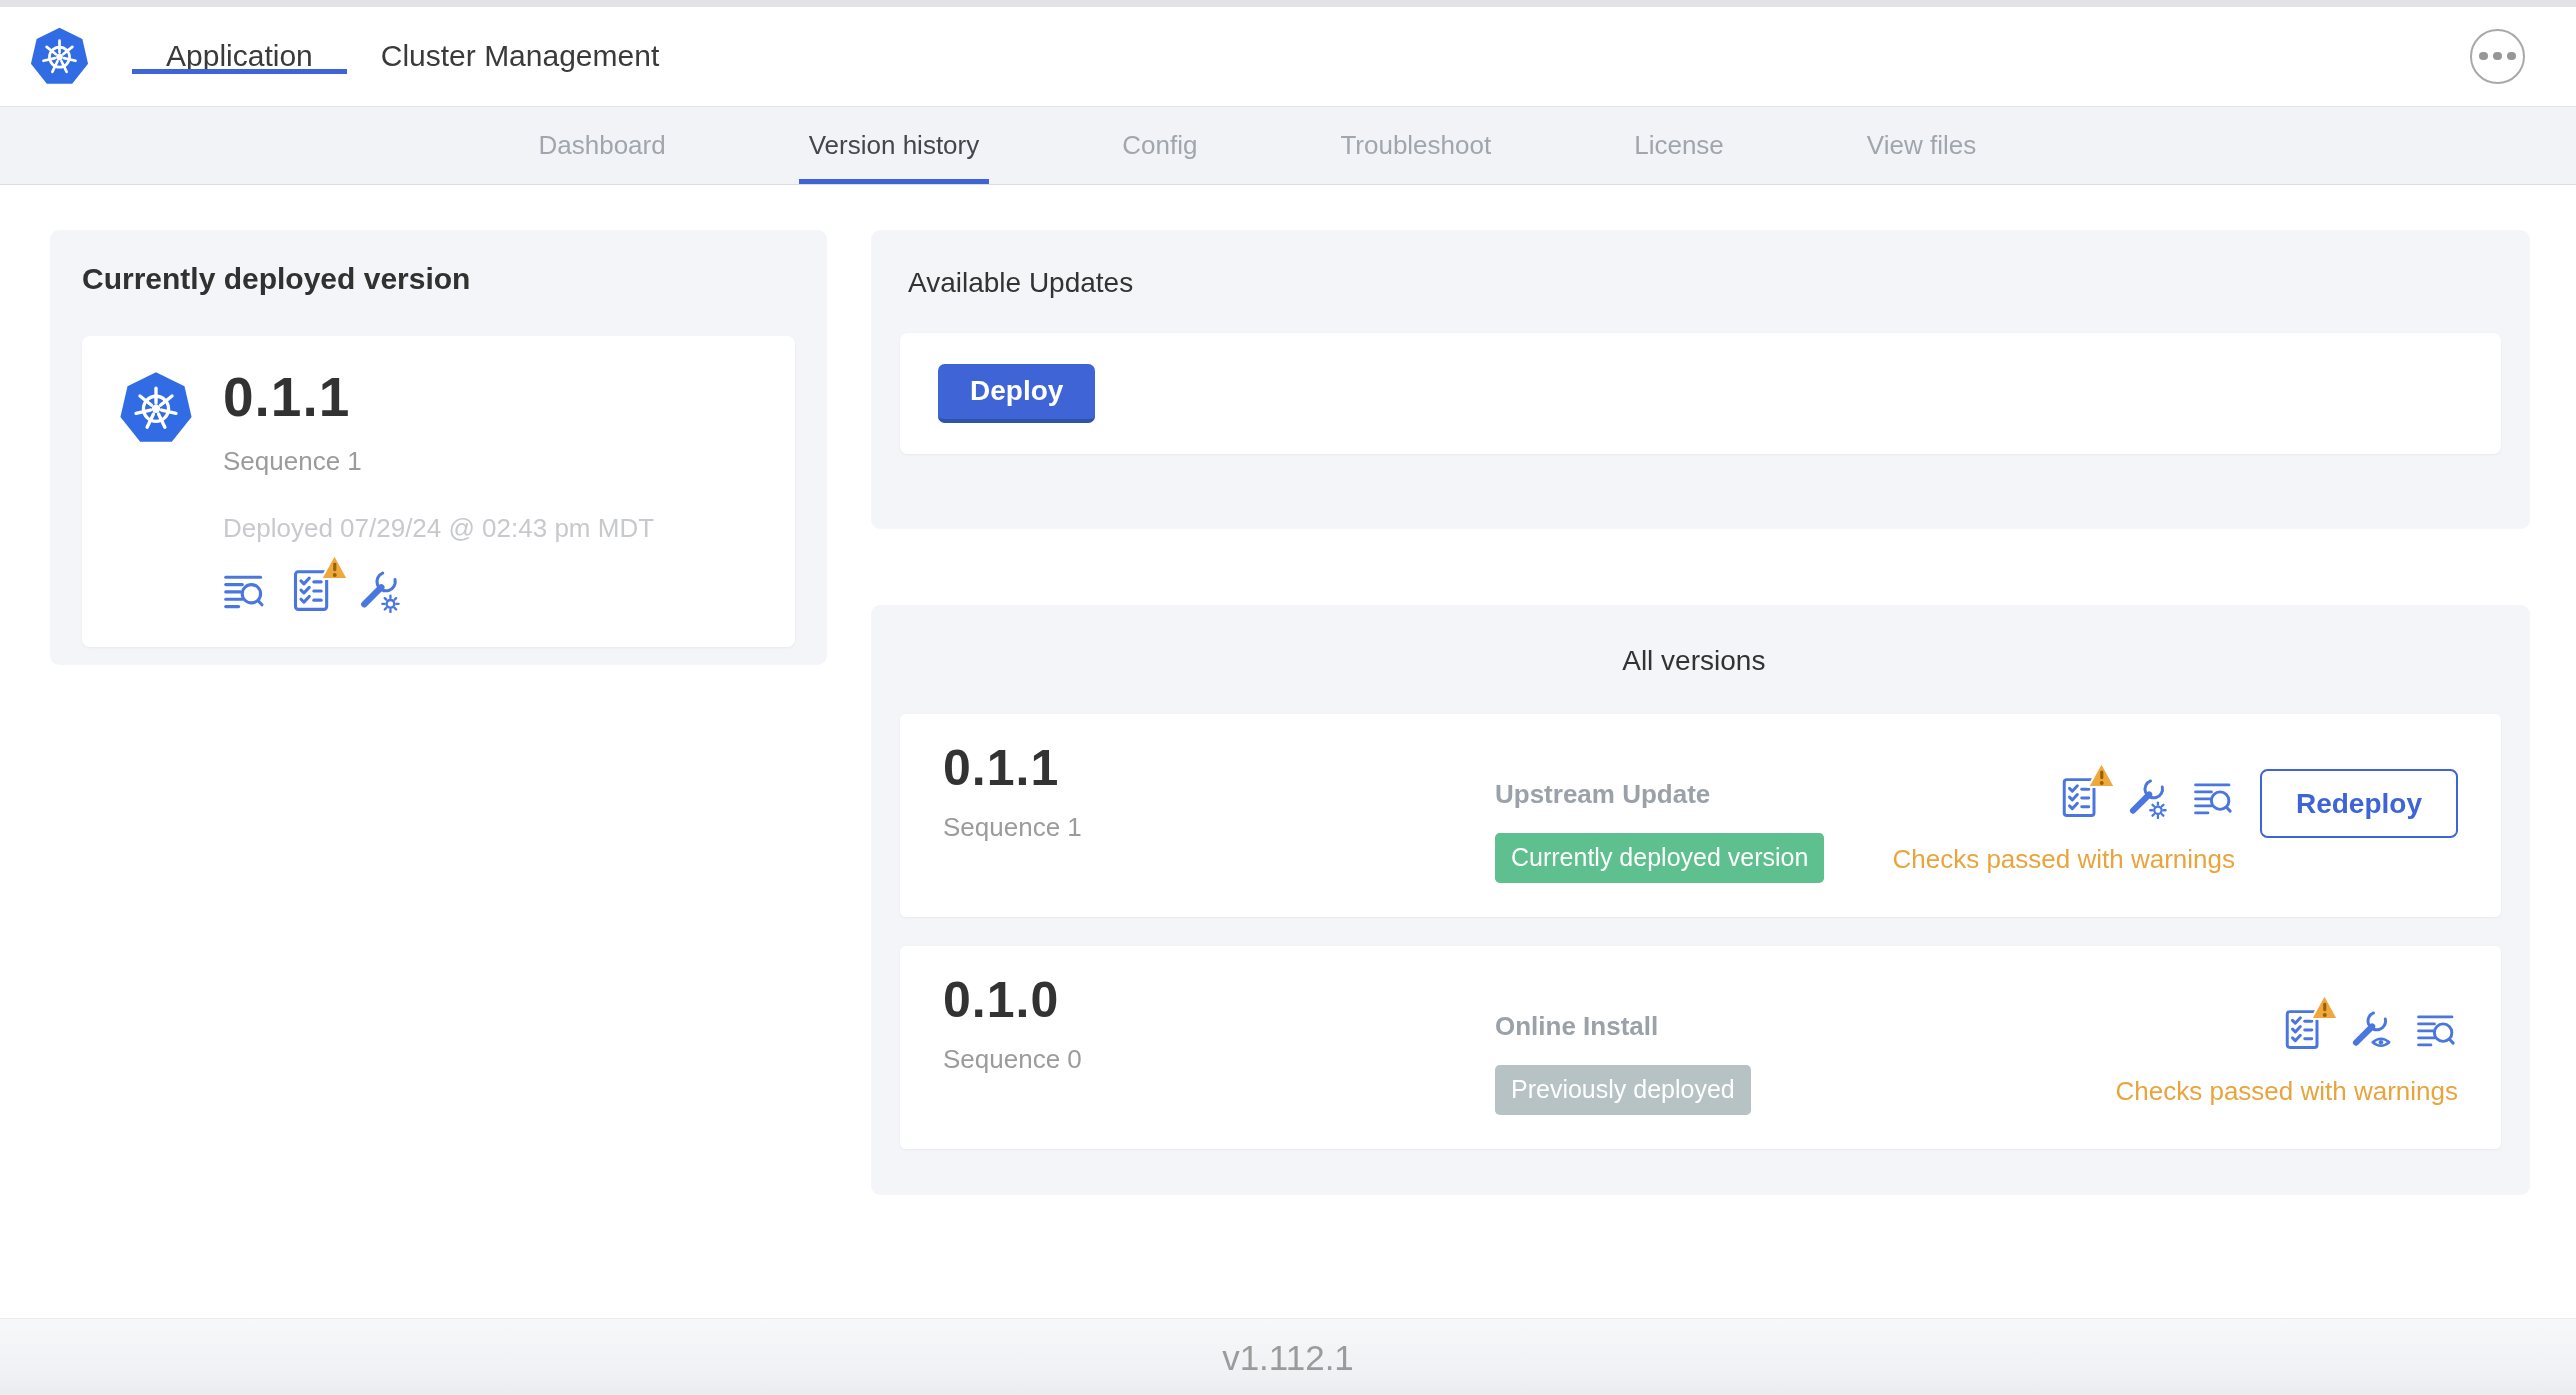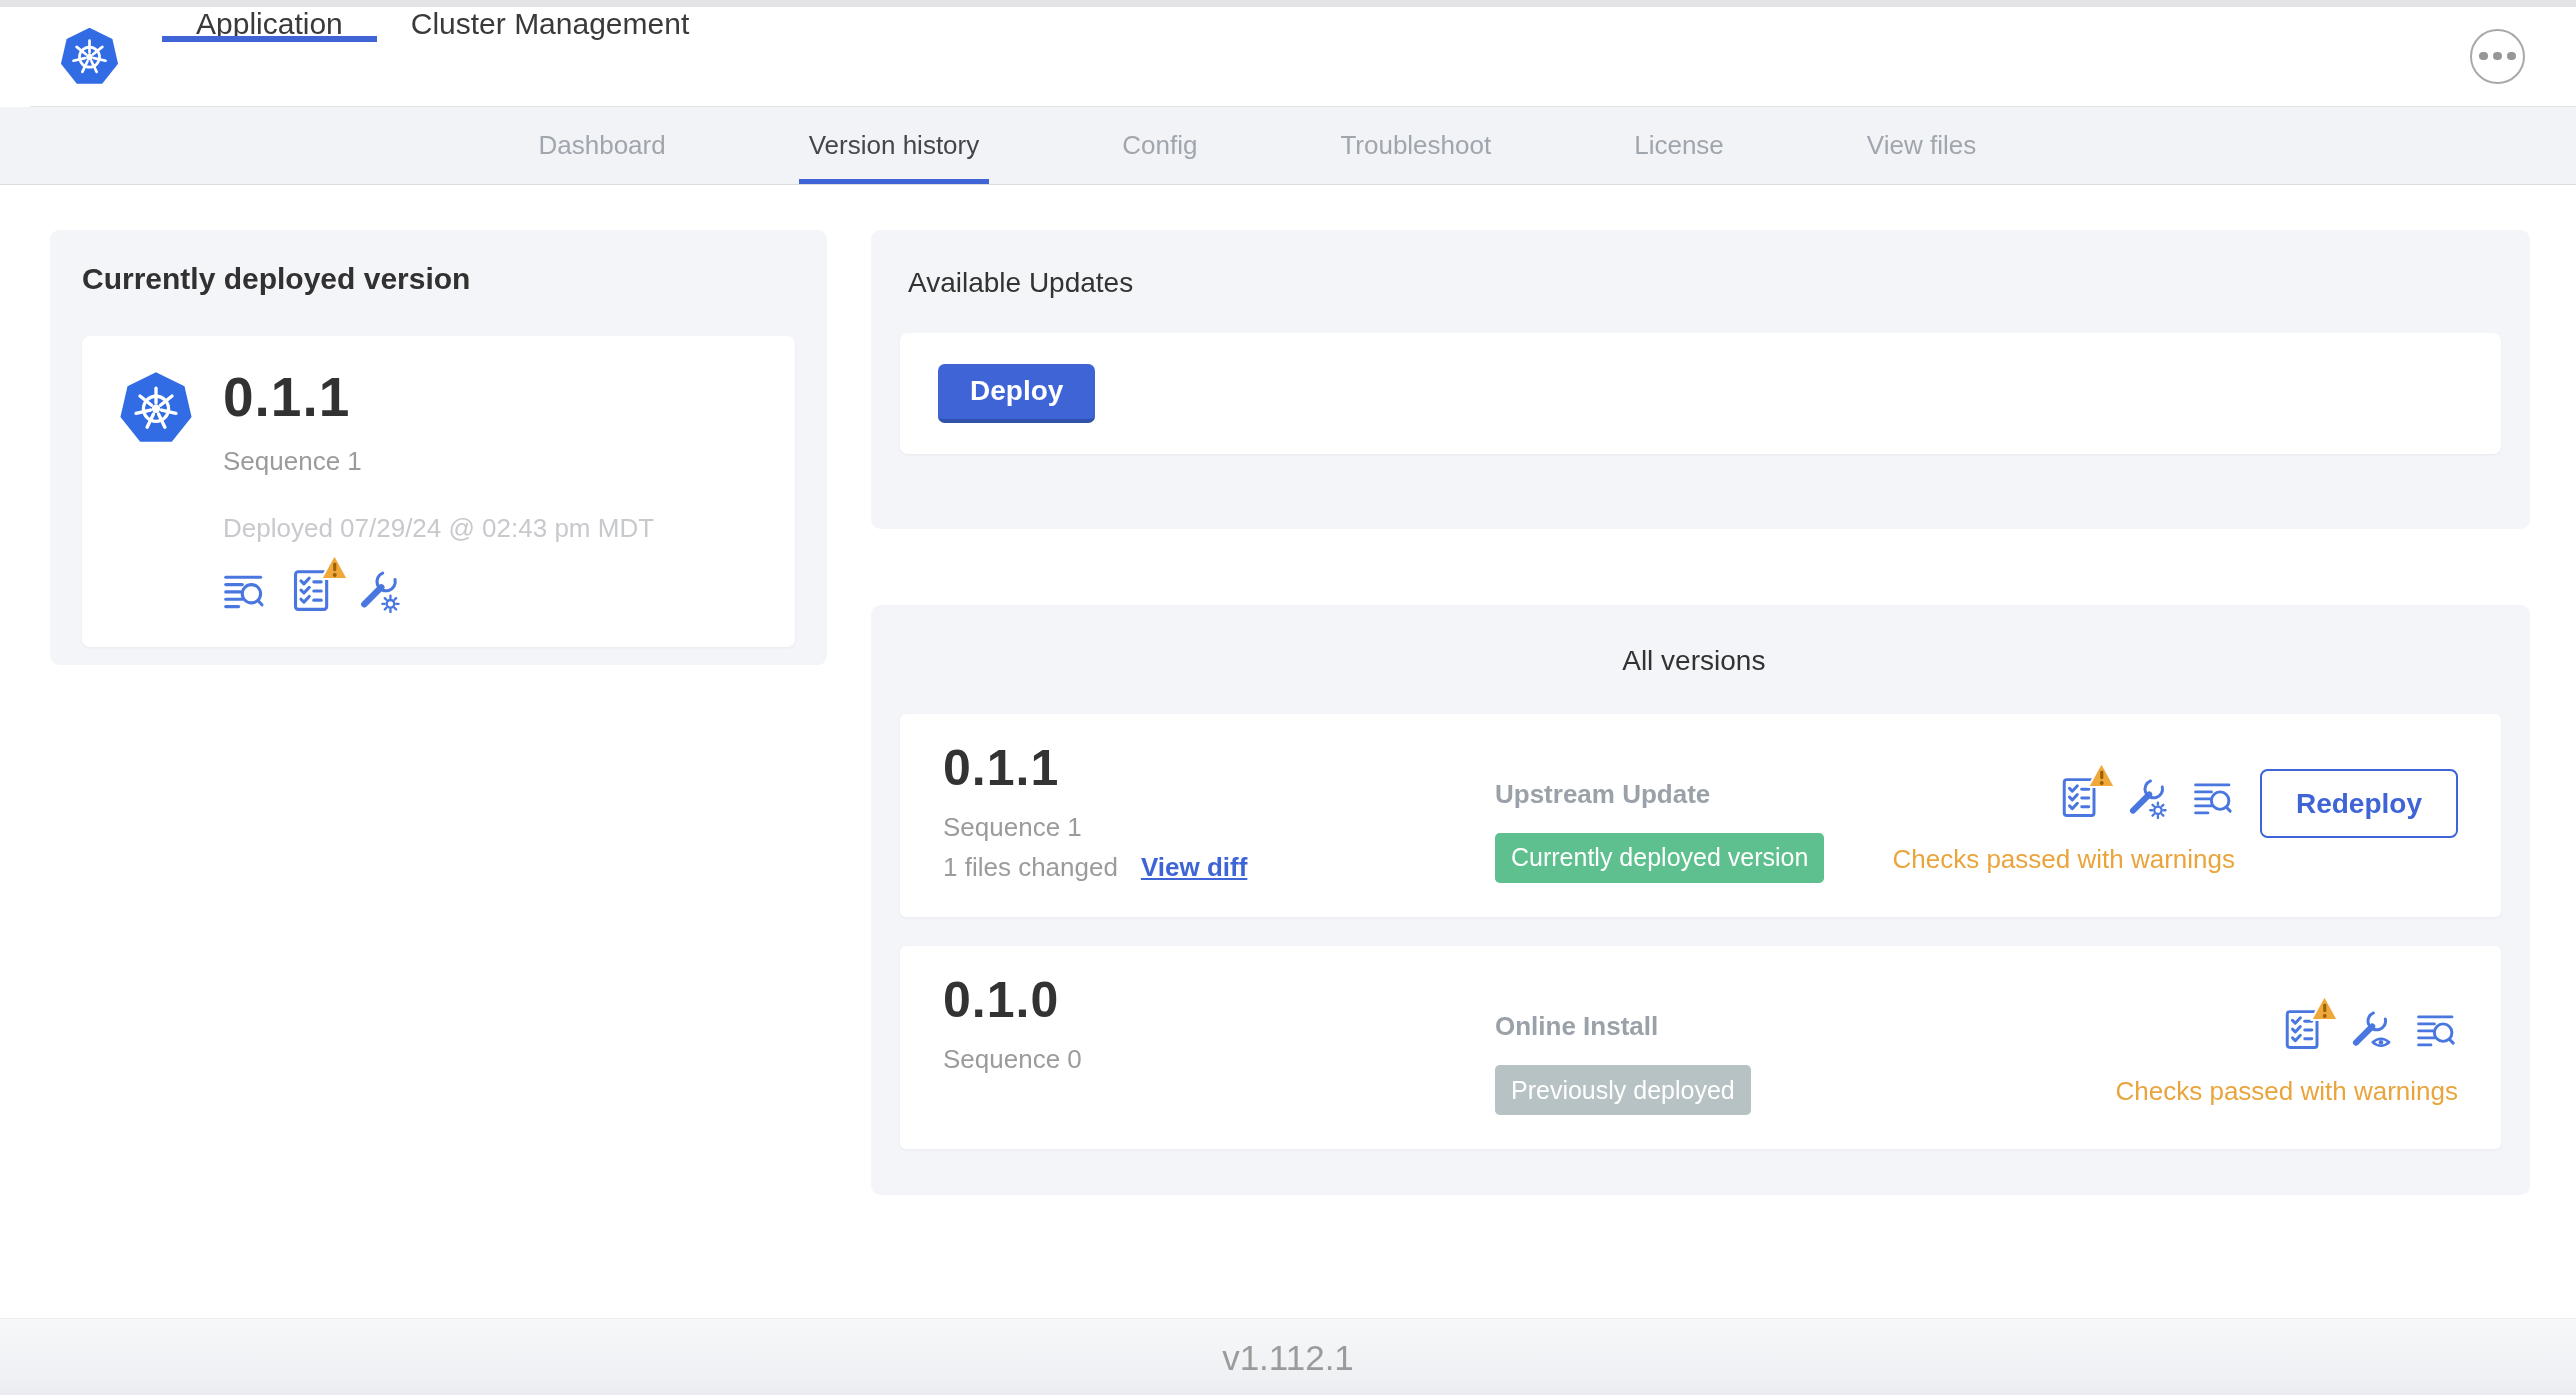--- a/index.html
+++ b/index.html
@@ -10,21 +10,21 @@
     --warning-orange:#E9A43C;
     --warning-triangle:#F0A73C;
   }
   *{box-sizing:border-box;}
   html,body{margin:0;padding:0;}
   body{width:2576px;height:1396px;font-family:"Liberation Sans",sans-serif;background:#fff;overflow:hidden;}
   .screen{width:2576px;height:1396px;display:flex;flex-direction:column;background:#fff;}
   .top-edge{height:6.7px;background:#e3e3e5;flex:none;}
 
   
-  header{height:100px;flex:none;display:flex;align-items:flex-start;padding-left:29px;background:#fff;border-bottom:1px solid #e4e4e6;position:relative;margin-left:30px;}
+  header{height:100px;flex:none;display:flex;align-items:center;padding-left:29px;background:#fff;border-bottom:1px solid #e4e4e6;position:relative;}
   .logo{align-self:center;width:61px;height:61px;flex:none;}
   .header-tabs{display:flex;margin-left:42px;}
   .htab{display:flex;align-items:center;padding:0 34px;font-size:30px;color:#3a3a3a;position:relative;cursor:pointer;}
   .htab.active::after{content:"";position:absolute;left:0;right:0;bottom:-1px;height:5.7px;background:var(--primary-blue);}
   .more{margin-left:auto;align-self:center;margin-right:51px;width:55px;height:55px;border-radius:50%;border:2.9px solid #a9a9a9;background:#fff;display:flex;align-items:center;justify-content:center;gap:5.7px;cursor:pointer;padding:0;}
   .more .dot{width:8.6px;height:8.6px;border-radius:50%;background:#979797;}
 
   
   .subnav{height:78px;flex:none;background:#f2f3f6;border-bottom:1px solid #dadce0;display:flex;padding-left:529px;gap:124px;}
   .stab{display:flex;align-items:center;padding:0 9.5px;font-size:26px;color:#a0a6ae;position:relative;cursor:pointer;white-space:nowrap;}
@@ -237,24 +237,20 @@
 
         <section class="card allv-card">
           <div class="allv-head">
             <h2 class="title-md">All versions</h2>
           </div>
 
           <div class="white-card vrow">
             <div class="v-left">
               <div class="ver-lg">0.1.1</div>
               <div class="seq">Sequence 1</div>
-              <div class="files-line">
-                <span>1 files changed</span>
-                <a class="view-diff">View diff</a>
-              </div>
             </div>
             <div class="v-mid">
               <div class="src-label">Upstream Update</div>
               <span class="badge badge-green">Currently deployed version</span>
             </div>
             <div class="v-right">
               <div class="icons-col">
                 <div class="icon-row">
                   <span class="app-icon">
                     <svg viewBox="0 0 48 48">

